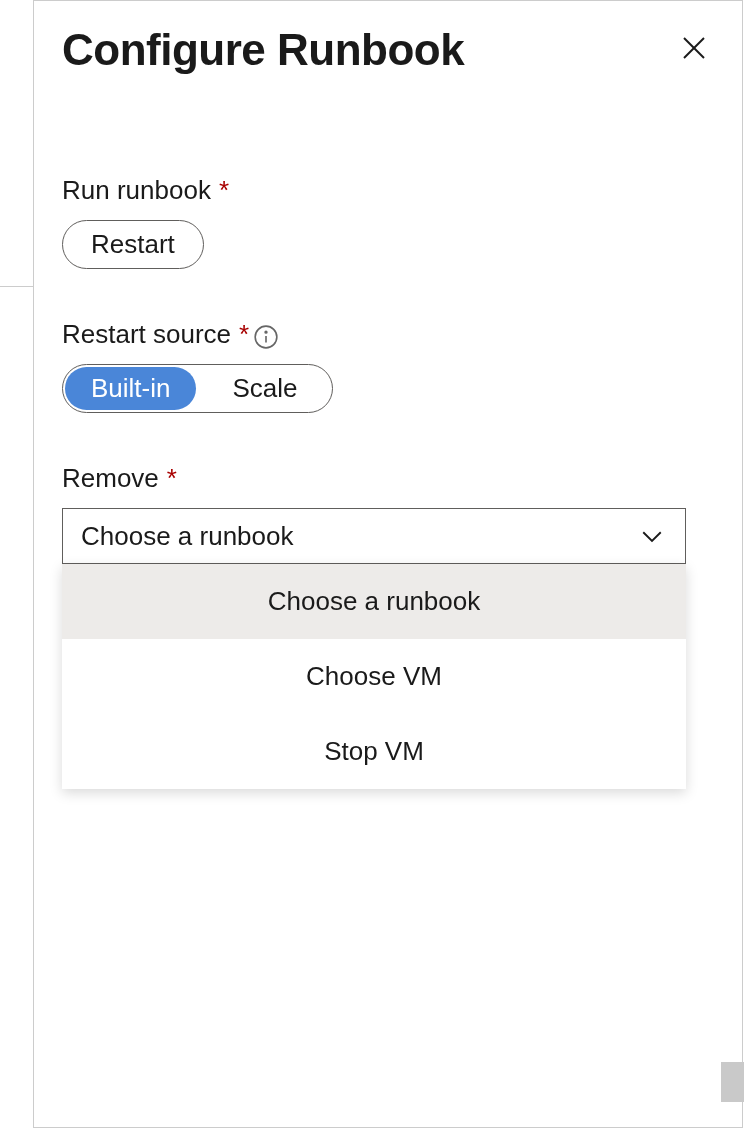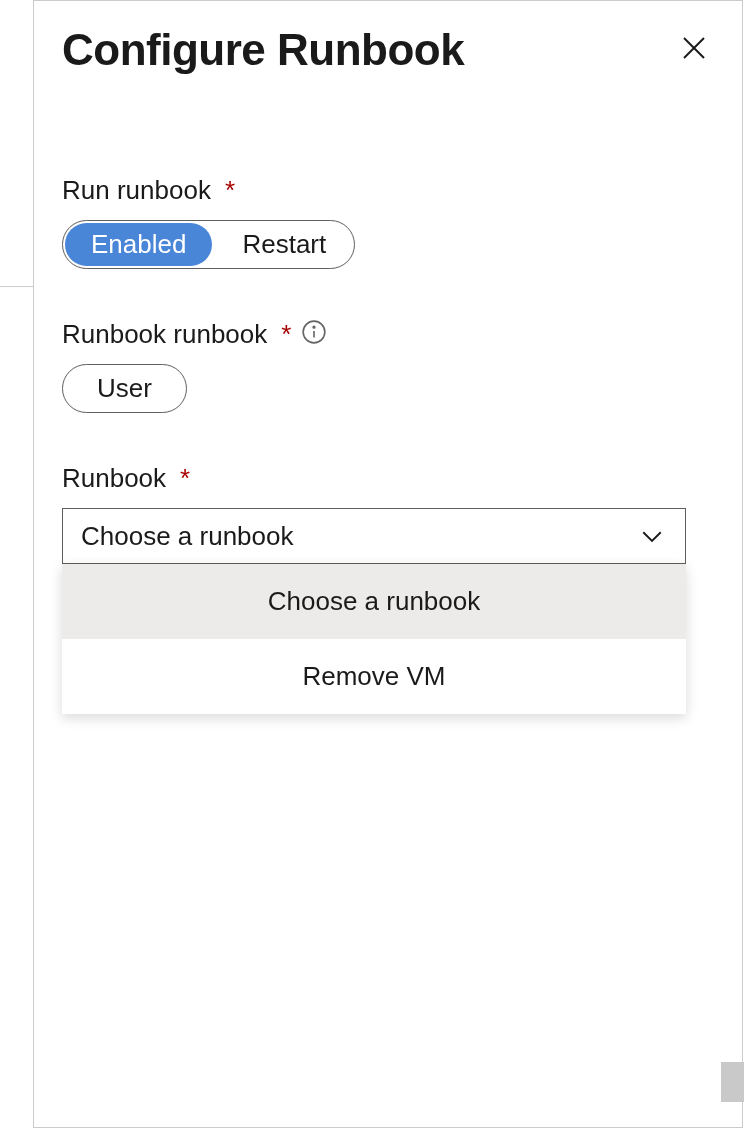--- a/index.html
+++ b/index.html
@@ -46,22 +46,22 @@
     }
     .close-btn svg {
       width: 30px;
       height: 30px;
     }
     .field {
       margin-bottom: 50px;
     }
     .label-row {
       display: flex;
-      align-items: flex-start;
-      gap: 10px;
+      align-items: flex-end;
+      gap: 4px;
       margin-bottom: 14px;
     }
     .label {
       font-size: 26px;
       color: #1a1a1a;
     }
     .required {
       color: #a80000;
       font-size: 26px;
       margin-left: 4px;
@@ -183,57 +183,58 @@
       </span>
     </div>
   </div>
 
   <div class="field">
     <div class="label-row">
       <span class="label">Run runbook</span>
       <span class="required">*</span>
     </div>
     <div class="toggle-group">
-      <div class="toggle-option active">Enabled</div>
       <div class="toggle-option">Restart</div>
     </div>
   </div>
 
   <div class="field">
     <div class="label-row">
-      <span class="label">Runbook runbook</span>
+      <span class="label">Restart source</span>
       <span class="required">*</span>
       <span class="info-icon">
         <svg viewBox="0 0 24 24" fill="none" stroke="currentColor" stroke-width="1.5">
           <circle cx="12" cy="12" r="10"></circle>
           <line x1="12" y1="11" x2="12" y2="17"></line>
           <circle cx="12" cy="7.5" r="0.8" fill="currentColor"></circle>
         </svg>
       </span>
     </div>
     <div class="toggle-group">
-      <div class="toggle-option" style="padding-left:34px;padding-right:34px;">User</div>
+      <div class="toggle-option active">Built-in</div>
+      <div class="toggle-option" style="padding-left:34px;padding-right:34px;">Scale</div>
     </div>
   </div>
 
   <div class="field">
     <div class="label-row">
-      <span class="label">Runbook</span>
+      <span class="label">Remove</span>
       <span class="required">*</span>
     </div>
     <div class="dropdown-container">
       <div class="dropdown-trigger">
         <span>Choose a runbook</span>
         <span class="chevron">
           <svg viewBox="0 0 24 24" fill="none" stroke="currentColor" stroke-width="1.5">
             <polyline points="5,9 12,16 19,9"></polyline>
           </svg>
         </span>
       </div>
       <div class="dropdown-menu">
         <div class="dropdown-item selected">Choose a runbook</div>
-        <div class="dropdown-item">Remove VM</div>
+        <div class="dropdown-item">Choose VM</div>
+        <div class="dropdown-item">Stop VM</div>
       </div>
     </div>
   </div>
 </div>
 
 <div class="scroll-track"></div>
 
 </body></html>

